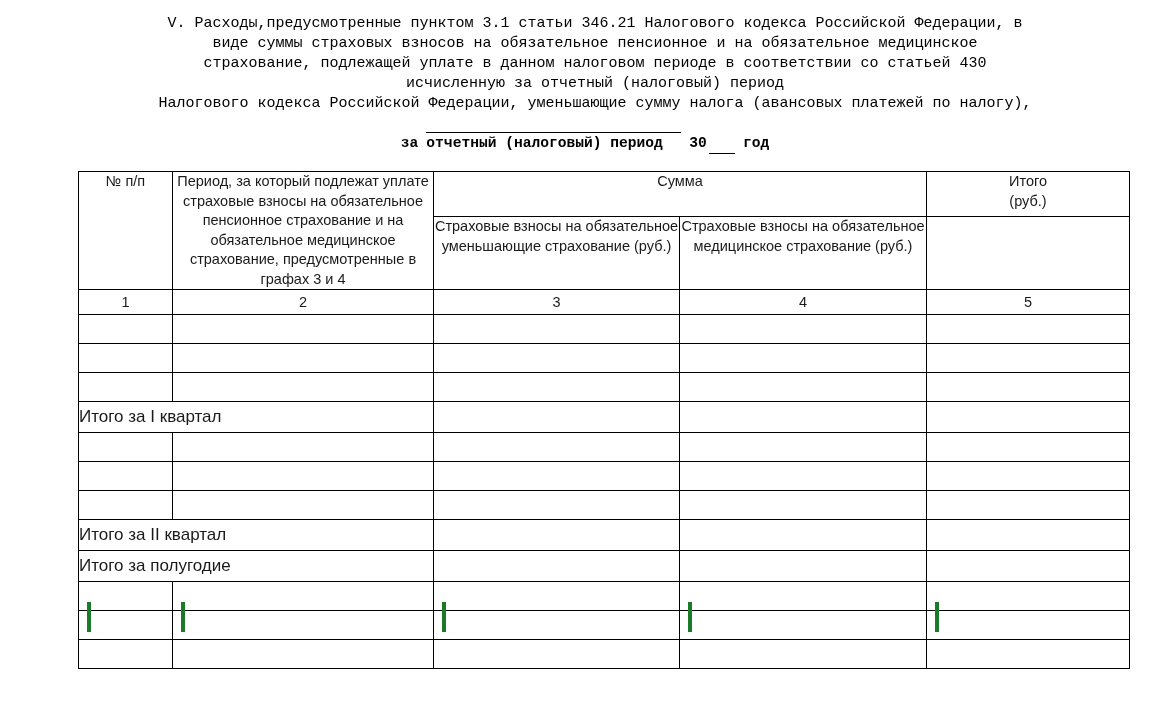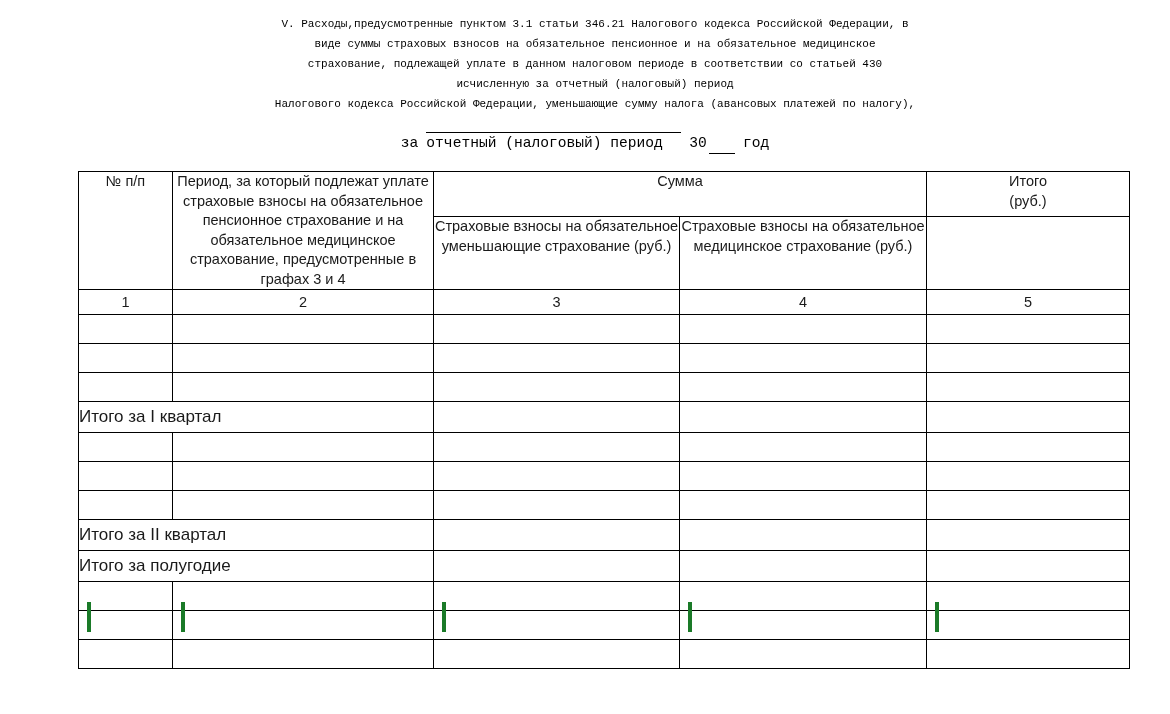--- a/index.html
+++ b/index.html
@@ -13,21 +13,21 @@
     font-family: "Liberation Sans", sans-serif;
     color: #000000;
     overflow: hidden;
     position: relative;
   }
 
   
   .doc-head {
     padding: 14px 60px 0 80px;
     font-family: "Liberation Mono", "DejaVu Sans Mono", monospace;
-    font-size: 11px;
+    font-size: 15px;
     line-height: 20px;
     text-align: justify;
     text-align-last: center;
     letter-spacing: 0px;
   }
   .doc-head .line {
     display: block;
   }
   .head-center {
     text-align: center;
@@ -36,20 +36,21 @@
 
   
   .period-line {
     margin-top: 1px;
     display: flex;
     justify-content: center;
     align-items: flex-end;
     font-family: "Liberation Mono", "DejaVu Sans Mono", monospace;
     font-size: 14.6px;
     line-height: 19px;
+    font-weight: bold;
   }
   .period-line .za { padding-right: 8px; }
   .period-stack {
     display: flex;
     flex-direction: column;
     align-items: flex-start;
   }
   .period-blank {
     width: 255px;
     border-bottom: 1px solid #000;

